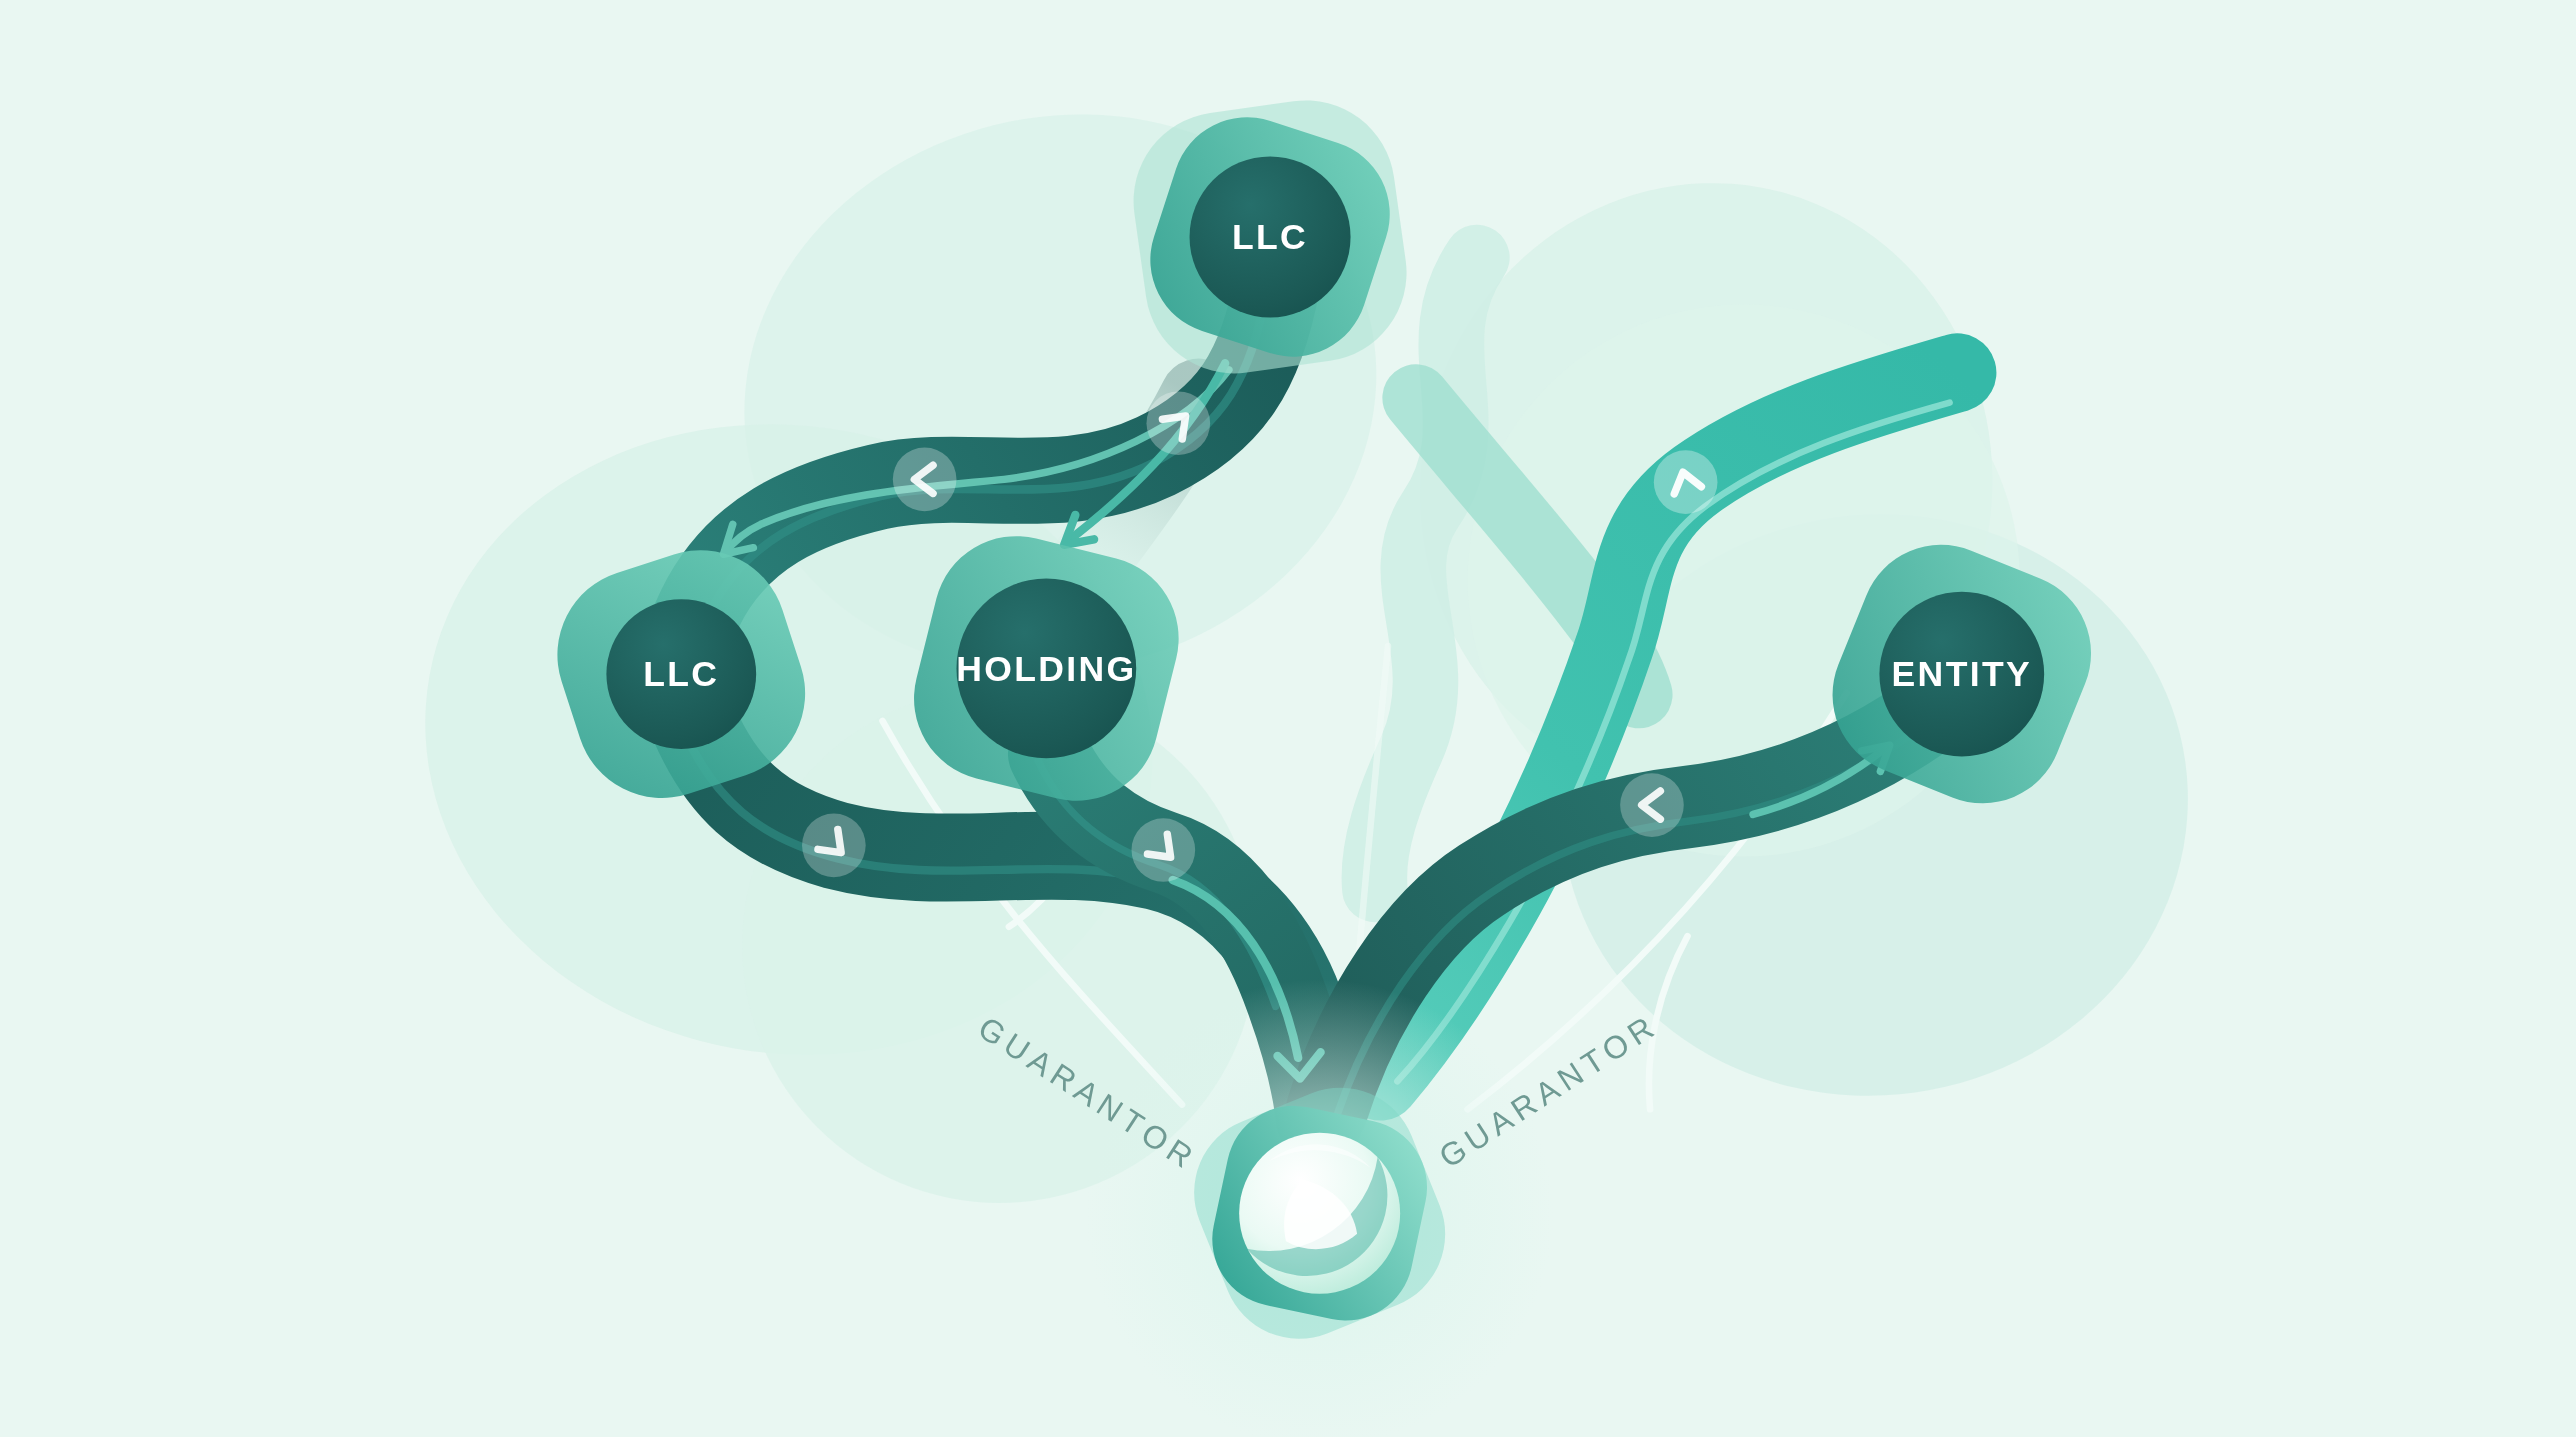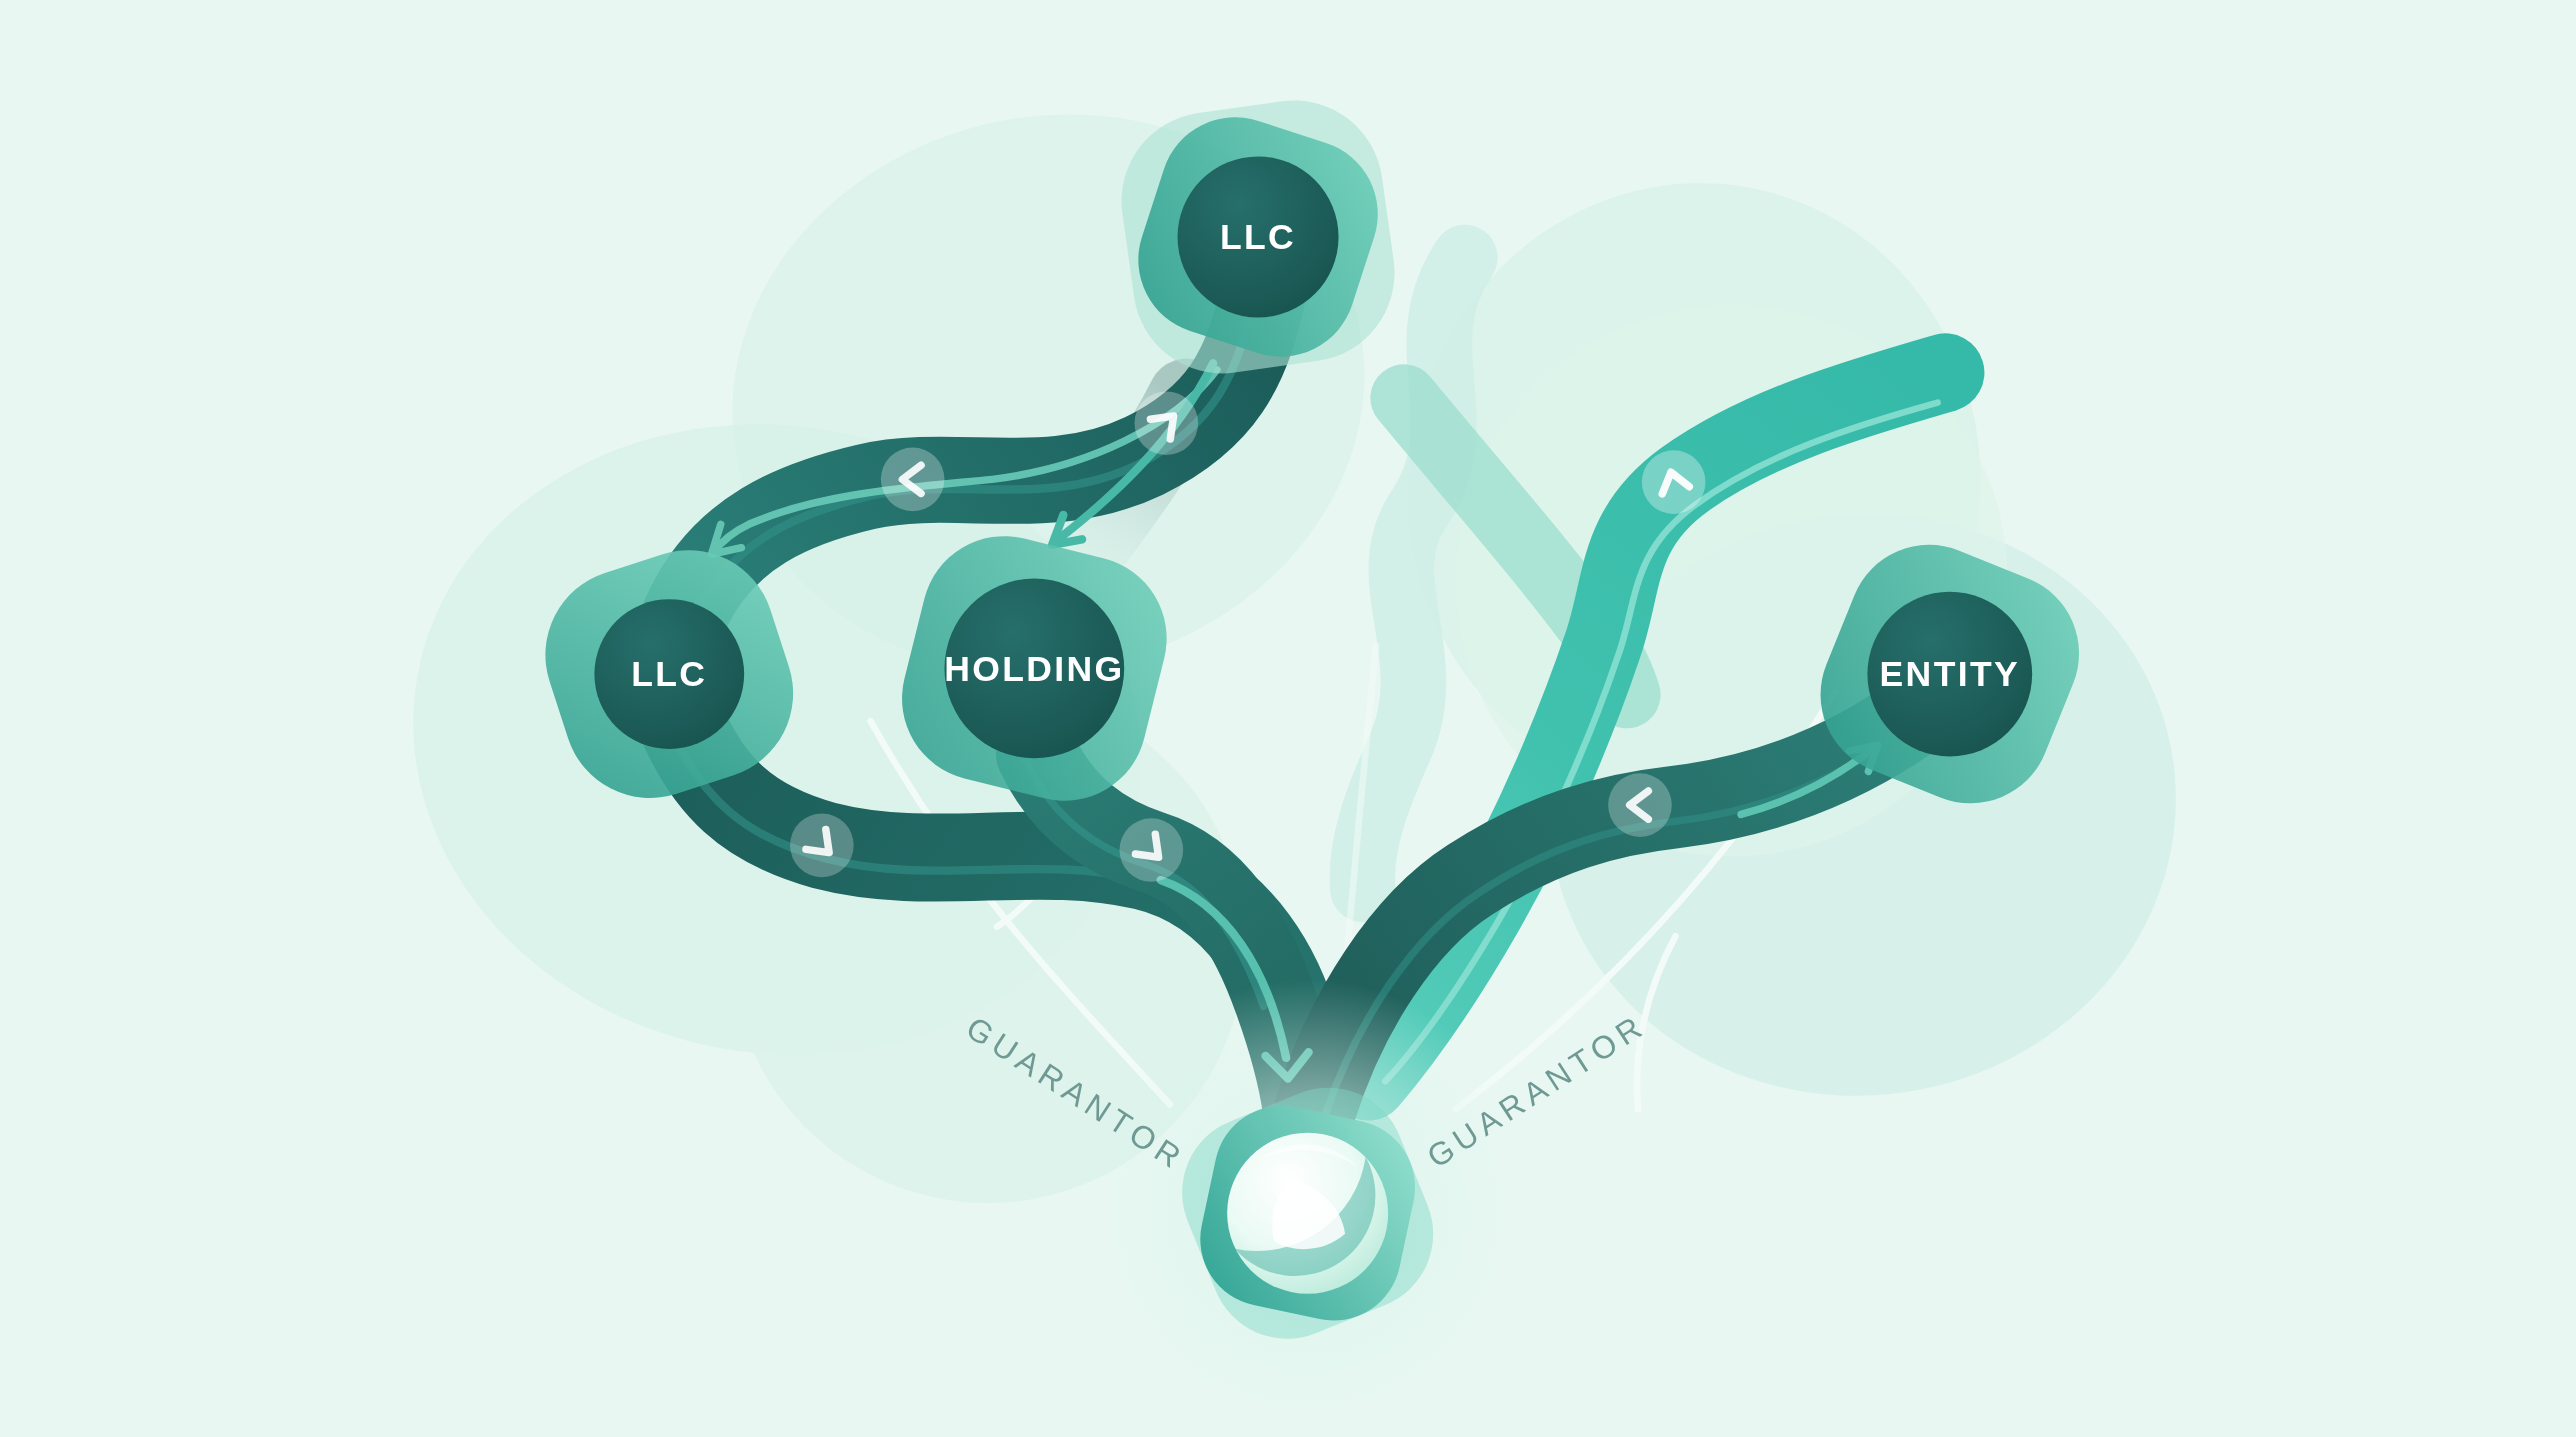--- a/index.html
+++ b/index.html
@@ -7,20 +7,21 @@
     padding: 0;
     background: #e9f7f2;
     overflow: hidden;
     font-family: "Liberation Sans", sans-serif;
   }
   .stage {
     position: relative;
     width: 2116px;
     height: 1438px;
     background: #e9f7f2;
+    margin-left: 12px;
   }
   svg { display: block; }
   .node-label {
     font-family: "Liberation Sans", sans-serif;
     font-weight: 700;
     fill: #ffffff;
     letter-spacing: 2.5px;
   }
   .guarantor-label {
     font-family: "Liberation Sans", sans-serif;

